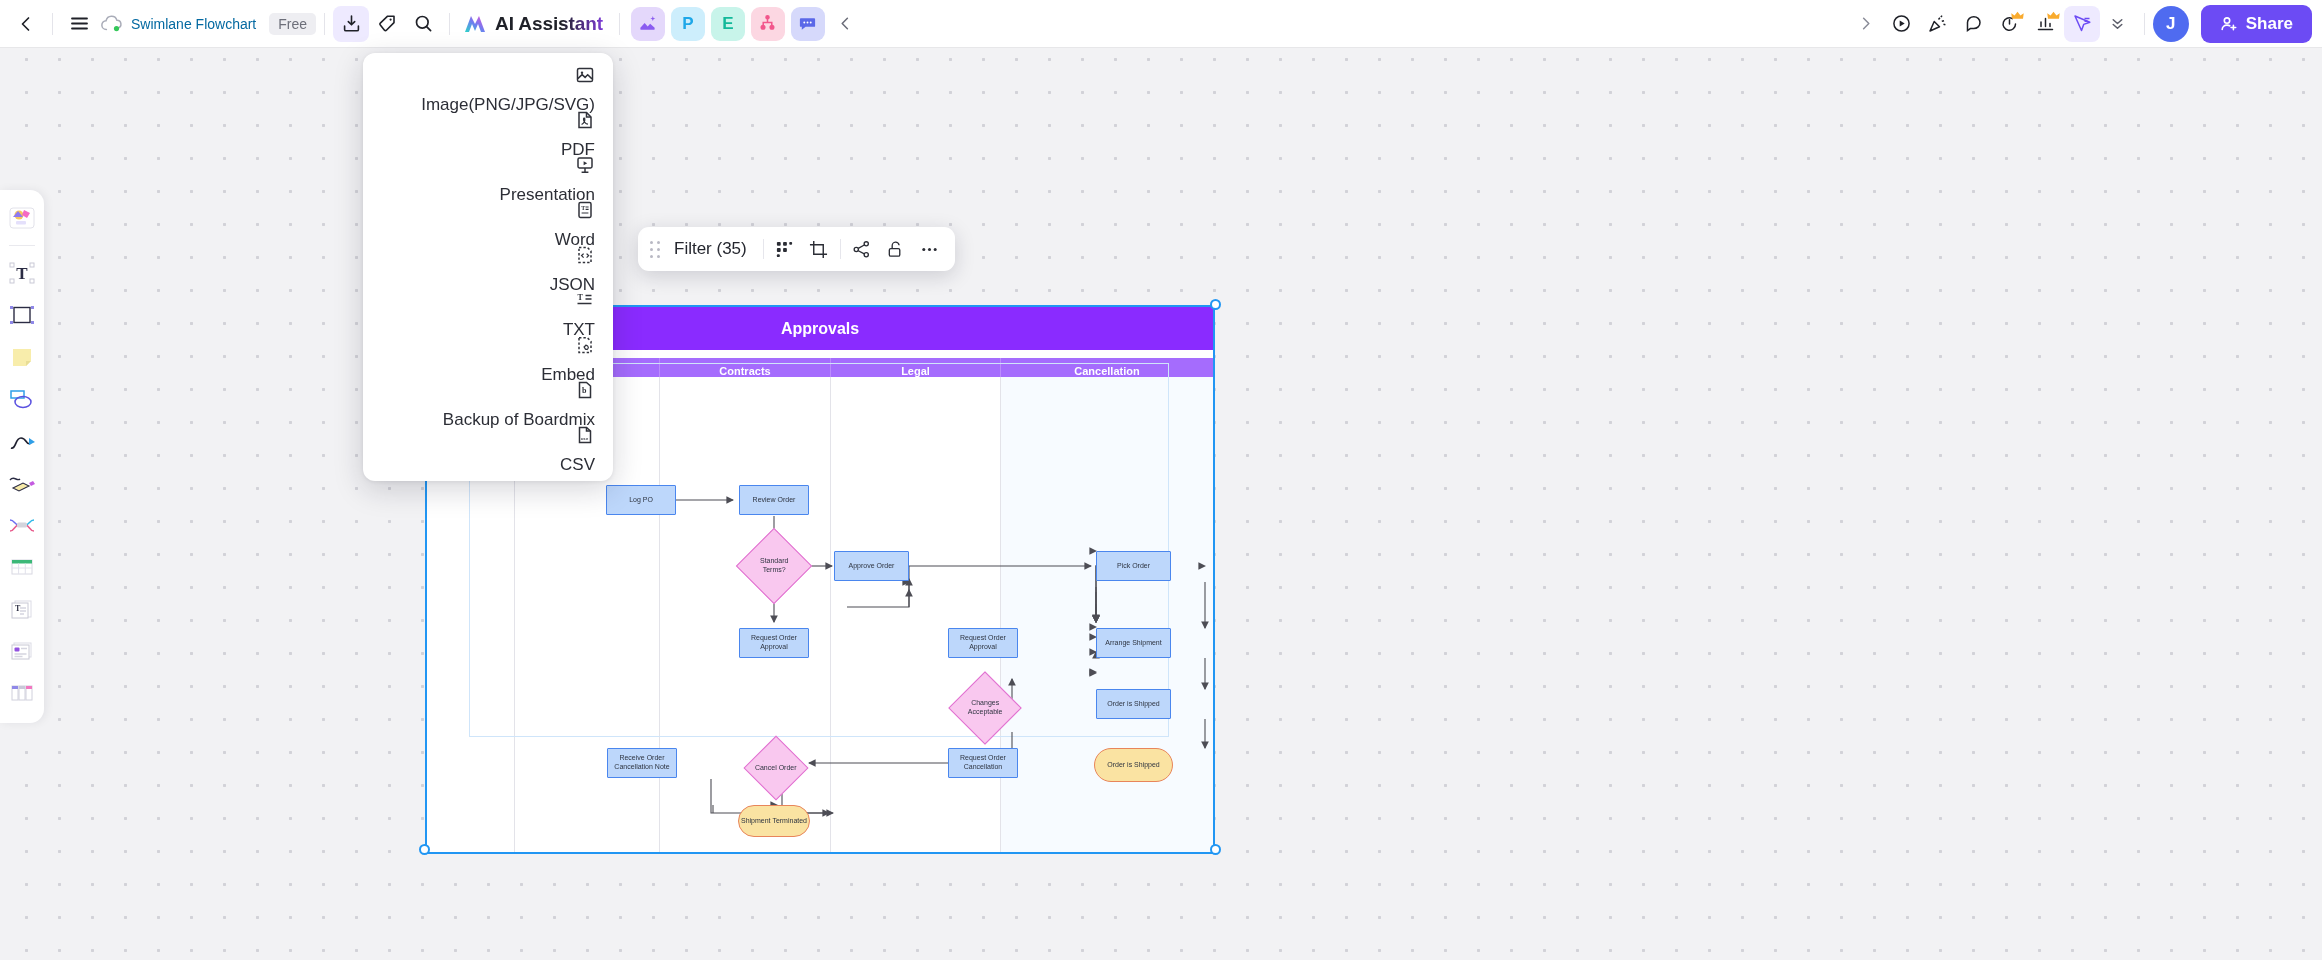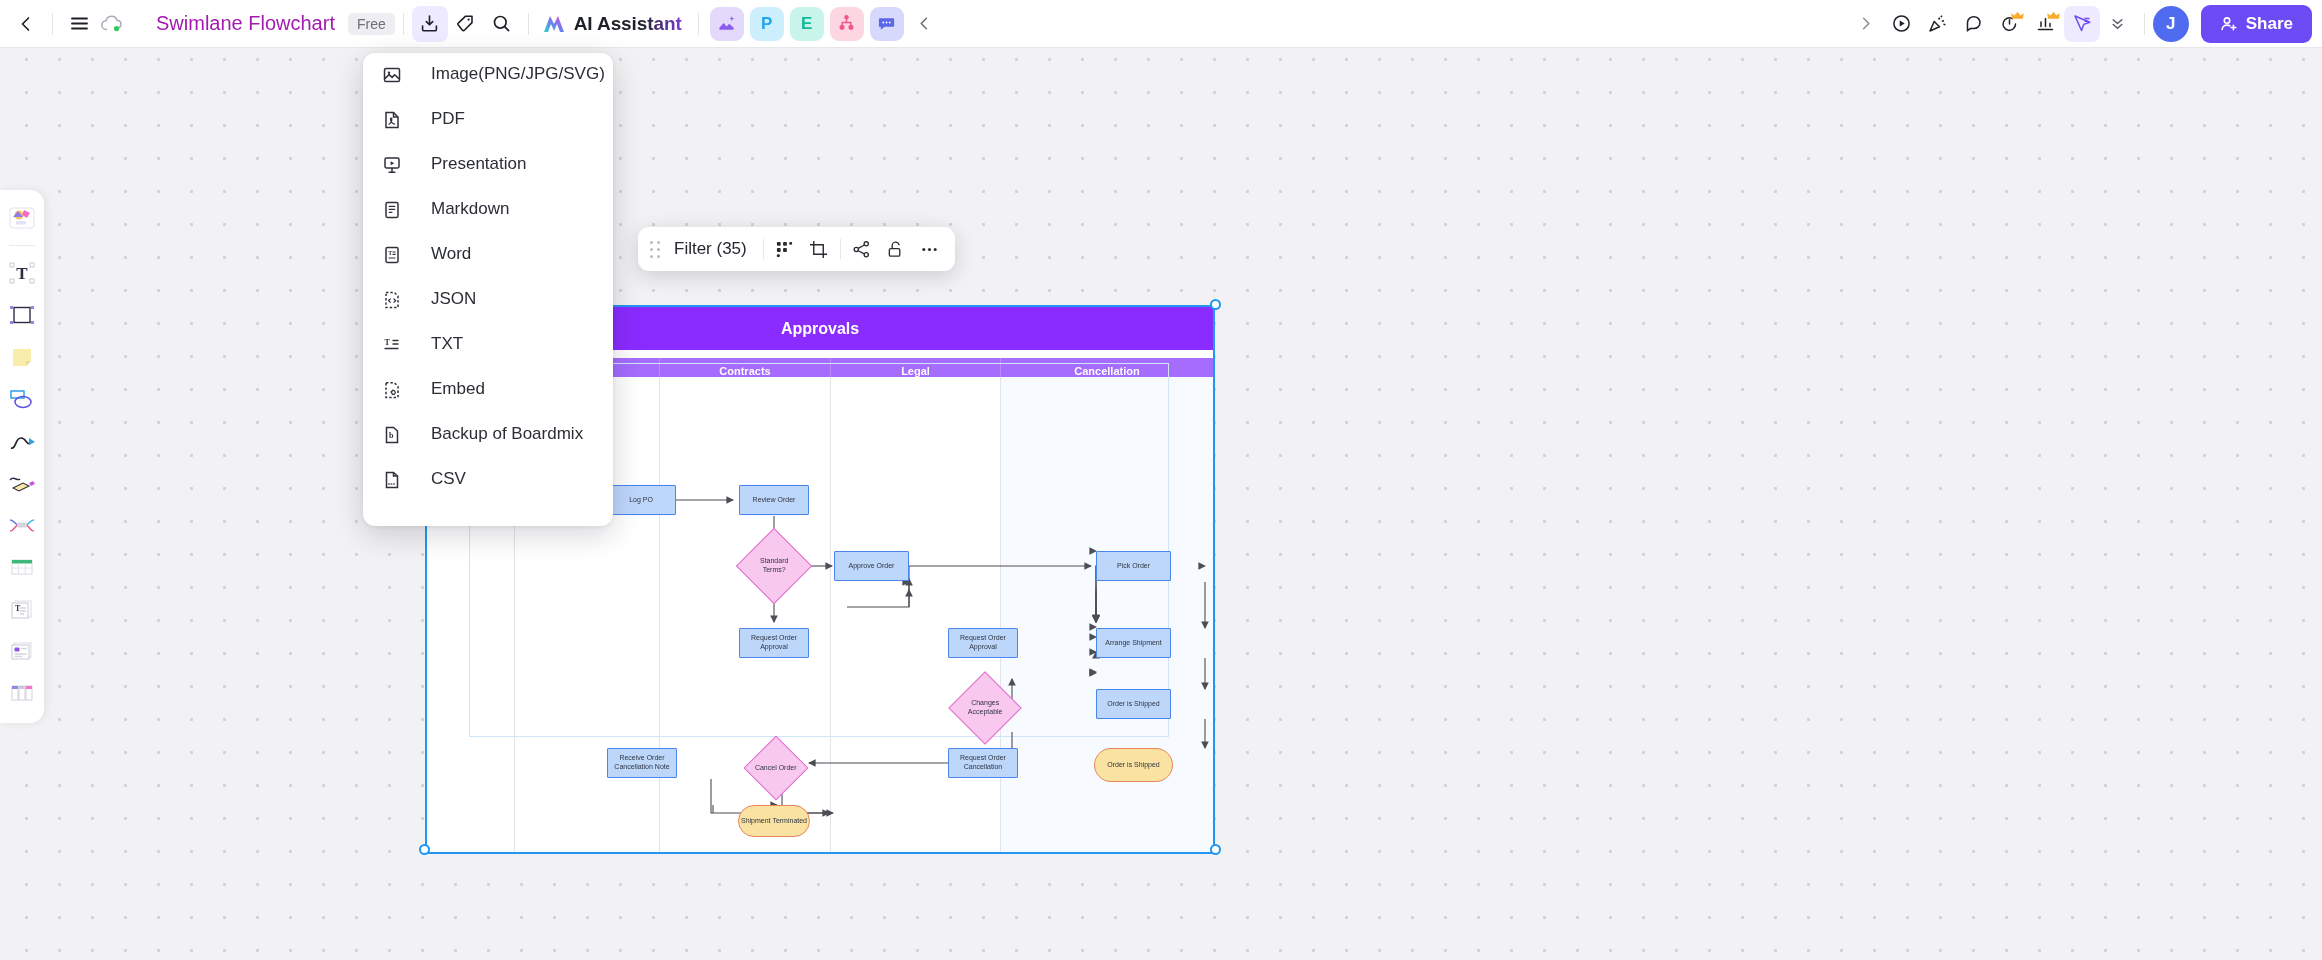--- a/index.html
+++ b/index.html
@@ -31,22 +31,22 @@
   .tb-right { display: flex; align-items: center; height: 100%; margin-left: auto; padding-right: 10px; }
   .ico-btn {
     width: 36px; height: 36px; border-radius: 8px;
     display: flex; align-items: center; justify-content: center;
     cursor: pointer; color: #1f2128; flex: none;
   }
   .ico-btn.active { background: #eeeaff; }
   .vsep { width: 1px; height: 22px; background: #e4e4ea; margin: 0 8px; flex: none; }
 
   .doc-title {
-    font-size: 20px; color: #a21caf; white-space: nowrap;
-    padding: 0 4px; cursor: text; margin-left: 25px;
+    font-size: 14px; color: #0369a1; white-space: nowrap;
+    padding: 0 4px; cursor: text;
   }
   .free-badge {
     font-size: 14px; color: #6d6f7a; background: #eeeef2;
     border-radius: 5px; padding: 3px 9px; margin-left: 9px; cursor: pointer;
   }
   .cloud-wrap { position: relative; width: 30px; height: 26px; display:flex; align-items:center; justify-content:center; }
 
   .ai-assist {
     display: flex; align-items: center; gap: 7px;
     padding: 0 8px 0 4px; cursor: pointer; border-radius: 8px; height: 36px;
@@ -119,22 +119,22 @@
   .el-ico { width: 34px; height: 34px; border-radius: 7px; display:flex; align-items:center; justify-content:center; cursor:pointer; color:#2a2c34; flex:none;}
 
   
   #export-menu {
     position: absolute; left: 363px; top: 53px;
     width: 250px; background: #fff; border-radius: 12px;
     padding: 11px 0 12px 0; z-index: 70;
     box-shadow: 0 8px 30px rgba(20,20,45,0.18), 0 1px 4px rgba(0,0,0,.07);
   }
   .menu-item {
-    height: 45px; display: flex; align-items: flex-start; gap: 29px;
-    padding: 0 18px; cursor: pointer;
+    height: 45px; display: flex; align-items: flex-end; gap: 10px;
+    padding: 0 18px; cursor: pointer; flex-direction: column;
   }
   .menu-item .mi-label { font-size: 17px; color: #2c2e36; white-space: nowrap; }
   .mi-ico { width: 21px; height: 21px; flex: none; color:#30323a; display:flex; align-items:center; justify-content:center;}
 
   
   #board {
     position: absolute; left: 427px; top: 307px;
     width: 786px; height: 565px; z-index: 20;
   }
   #lanewrap { position: absolute; left: 0; top: 0; width: 786px; height: 545px; background: #fff; }
@@ -675,29 +675,20 @@
           <path d="M10 13v4M6.6 17.2h6.8"></path>
         <path d="M8.6 6.3l3.6 2-3.6 2z" fill="currentColor" stroke="none"></path>
       </svg>
     </span>
     <span class="mi-label">Presentation</span>
   </div>
   <div class="menu-item">
     <span class="mi-ico">
       <svg width="20" height="20" viewBox="0 0 20 20" fill="none" stroke="currentColor" stroke-width="1.5">
         <rect x="4" y="2.5" width="12" height="15" rx="1.4"></rect>
-        <path d="M6.8 6.3h6.4M6.8 9.3h6.4M6.8 12.3h3.6" stroke-width="1.2"></path>
-      </svg>
-    </span>
-    <span class="mi-label">Markdown</span>
-  </div>
-  <div class="menu-item">
-    <span class="mi-ico">
-      <svg width="20" height="20" viewBox="0 0 20 20" fill="none" stroke="currentColor" stroke-width="1.5">
-        <rect x="4" y="2.5" width="12" height="15" rx="1.4"></rect>
         <text x="6.2" y="10" font-size="6" font-weight="700" font-family="'Liberation Serif',serif" fill="currentColor" stroke="none">T</text>
         <path d="M10.6 7h3M10.6 9.4h3M6.6 13h6.8" stroke-width="1.2"></path>
       </svg>
     </span>
     <span class="mi-label">Word</span>
   </div>
   <div class="menu-item">
     <span class="mi-ico">
       <svg width="20" height="20" viewBox="0 0 20 20" fill="none" stroke="currentColor" stroke-width="1.5">
         <path d="M4 2.5h8.5L16 6v11.5H4z" stroke-dasharray="2.4 2"></path>

